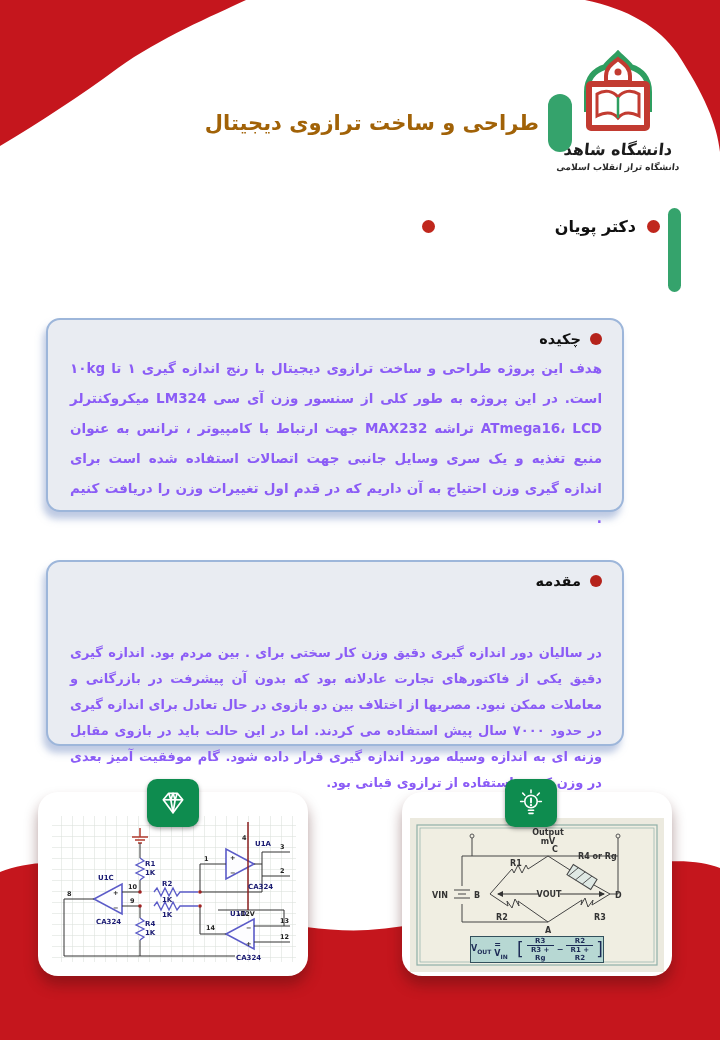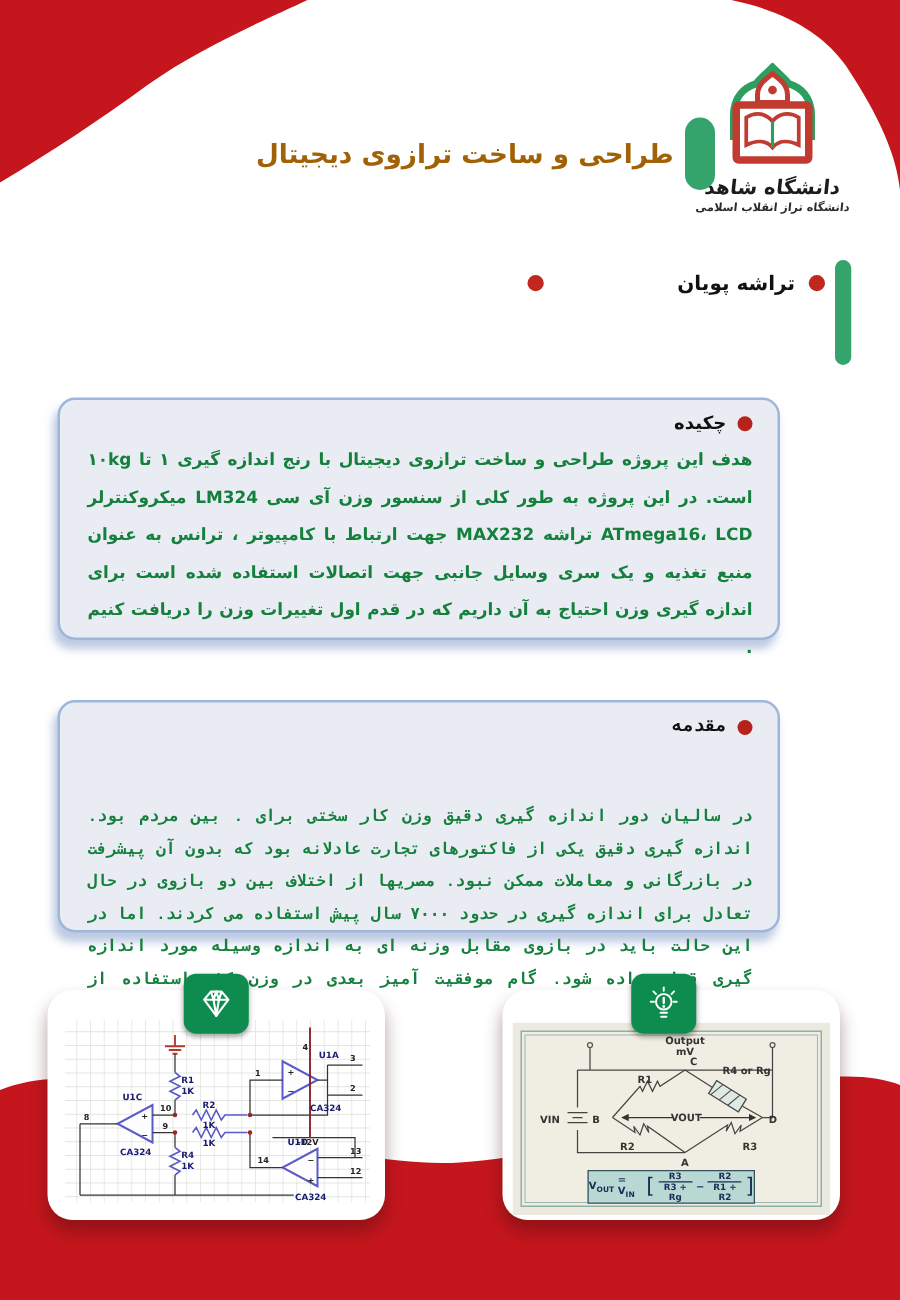--- a/index.html
+++ b/index.html
@@ -22,25 +22,25 @@
   .author-row .grp{display:flex;align-items:center;gap:11px;}
   .red-dot{width:13px;height:13px;border-radius:50%;background:#c0271d;flex:0 0 auto;}
   .author-text{font-size:16px;font-weight:bold;color:#111;white-space:nowrap;}
   #row-author{top:213px;width:238px;height:26px;}
   #row-faculty{top:259px;width:250px;height:26px;}
 
   
   .section-box{position:absolute;left:46px;width:578px;background:#e9ecf2;border:2px solid #9db6da;
                border-radius:14px;box-shadow:-3px 7px 7px rgba(125,150,200,.5);z-index:2;box-sizing:border-box;}
   #box-abstract{top:318px;height:194px;}
-  #box-intro{top:560px;height:186px;font-family:Liberation Mono, monospace;}
+  #box-intro{top:560px;height:186px;}
   .section-head{display:flex;direction:rtl;align-items:center;gap:9px;padding:11px 20px 0;}
   .head-dot{width:12px;height:12px;border-radius:50%;background:#b5231c;}
   .head-text{font-size:14.5px;font-weight:bold;color:#101010;}
-  .section-body{direction:rtl;text-align:justify;font-weight:bold;color:#15803d;padding:6px 20px 0 22px;}
+  .section-body{direction:rtl;text-align:justify;font-weight:bold;color:#8b5cf6;padding:6px 20px 0 22px;}
   #box-abstract .section-body{font-size:13.5px;line-height:30px;}
   #box-intro .section-body{font-size:13px;line-height:26px;padding-top:3px;margin-top:48px;}
 
   
   .card{position:absolute;top:792px;width:270px;height:184px;background:#fff;border-radius:20px;
         box-shadow:0 9px 14px rgba(70,15,15,.4);z-index:2;}
   #card-left{left:38px;} #card-right{left:402px;}
   .badge{position:absolute;top:779px;width:52px;height:48px;background:var(--badge);border-radius:10px;
          display:flex;align-items:center;justify-content:center;box-shadow:0 2px 4px rgba(0,0,0,.35);z-index:5;}
   #badge-left{left:147px;} #badge-right{left:505px;}
@@ -86,21 +86,21 @@
 
   <div class="title-row">
     <div class="title-text">طراحی و ساخت ترازوی دیجیتال</div>
     <div class="green-pill"></div>
   </div>
 
   <div class="authors-pill"></div>
   <div class="author-row" id="row-author">
     <div class="grp">
       <div class="red-dot"></div>
-      <div class="author-text">تراشه پویان</div>
+      <div class="author-text">دکتر پویان</div>
     </div>
     <div class="red-dot"></div>
   </div>
 
   <div class="section-box" id="box-abstract">
     <div class="section-head">
       <div class="head-dot"></div>
       <div class="head-text">چکیده</div>
     </div>
     <div class="section-body">هدف این پروژه طراحی و ساخت ترازوی دیجیتال با رنج اندازه گیری ۱ تا ۱۰kg است. در این پروژه به طور کلی از سنسور وزن آی سی LM324 میکروکنترلر ATmega16، LCD تراشه MAX232 جهت ارتباط با کامپیوتر ، ترانس به عنوان منبع تغذیه و یک سری وسایل جانبی جهت اتصالات استفاده شده است برای اندازه گیری وزن احتیاج به آن داریم که در قدم اول تغییرات وزن را دریافت کنیم .</div>

